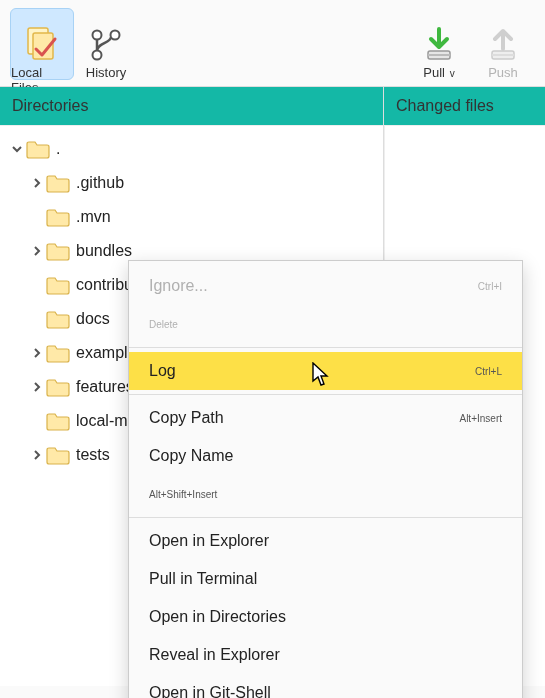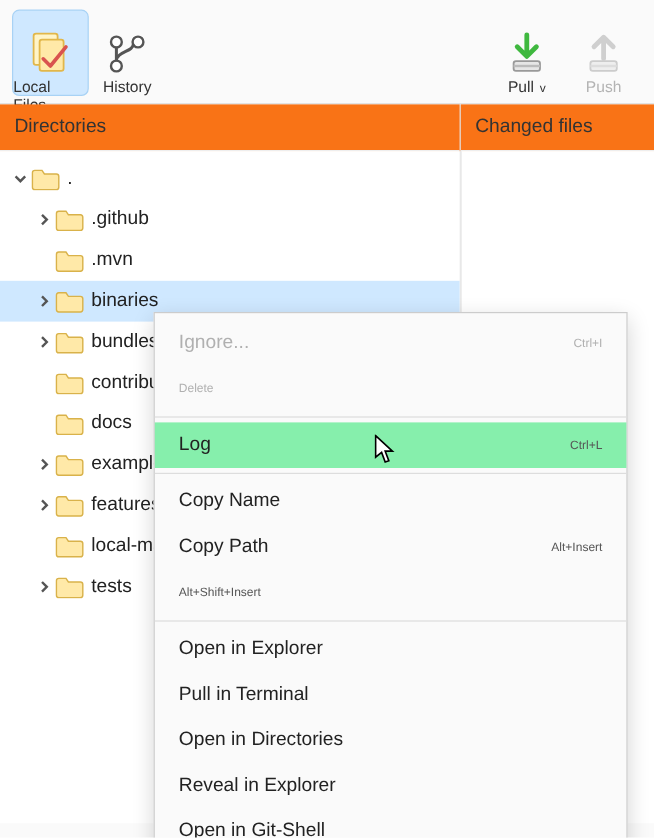--- a/index.html
+++ b/index.html
@@ -51,21 +51,21 @@
     width: 384px;
     border-right: 1px solid #ddd;
   }
   .changed-panel {
     flex: 1;
   }
   .panel-header {
     padding: 10px 12px 10px 12px;
     font-size: 16px;
     color: #333;
-    background: #f97316;
+    background: #14b8a6;
     border-bottom: 1px solid #eee;
   }
   .changed-body {
     background: #fff;
     height: 560px;
     border-left: 1px solid #eee;
   }
   .tree {
     background: #fff;
     height: 560px;
@@ -113,21 +113,21 @@
     display: flex;
     align-items: center;
     height: 38px;
     padding: 0 20px;
     cursor: pointer;
   }
   .ctx-item .mi-label { flex: 1; }
   .ctx-item .mi-accel { color: #555; font-size: 10px; }
   .ctx-item.disabled { color: #b0b0b0; cursor: default; }
   .ctx-item.disabled .mi-accel { color: #b0b0b0; }
-  .ctx-item.hover { background: #86efac; }
+  .ctx-item.hover { background: #fde047; }
   .ctx-sep { height: 1px; background: #ddd; margin: 4px 0; }
 
   .cursor-arrow {
     position: absolute;
     left: 312px;
     top: 362px;
     z-index: 60;
     pointer-events: none;
   }
 </style>
@@ -225,34 +225,20 @@
         <span class="indent" style="width:20px"></span>
         <span class="twisty blank">·</span>
         <span class="folder-ico">
           <svg width="24" height="20" viewBox="0 0 24 20">
               <path d="M1 5 L1 17 Q1 19 3 19 L21 19 Q23 19 23 17 L23 8 Q23 6 21 6 L11 6 L9 3 L3 3 Q1 3 1 5 Z" fill="#ffe9a8" stroke="#d9b24a" stroke-width="1.2"></path>
             </svg>
         </span>
         <span class="node-label">.mvn</span>
       </div>
 
-      <div class="tree-row selected">
-        <span class="indent" style="width:20px"></span>
-        <span class="twisty">
-          <svg width="12" height="12" viewBox="0 0 12 12">
-              <polyline points="4,2 8,6 4,10" fill="none" stroke="#555" stroke-width="2"></polyline>
-            </svg>
-        </span>
-        <span class="folder-ico">
-          <svg width="24" height="20" viewBox="0 0 24 20">
-              <path d="M1 5 L1 17 Q1 19 3 19 L21 19 Q23 19 23 17 L23 8 Q23 6 21 6 L11 6 L9 3 L3 3 Q1 3 1 5 Z" fill="#ffe9a8" stroke="#d9b24a" stroke-width="1.2"></path>
-            </svg>
-        </span>
-        <span class="node-label">binaries</span>
-      </div>
 
       <div class="tree-row">
         <span class="indent" style="width:20px"></span>
         <span class="twisty">
           <svg width="12" height="12" viewBox="0 0 12 12">
               <polyline points="4,2 8,6 4,10" fill="none" stroke="#555" stroke-width="2"></polyline>
             </svg>
         </span>
         <span class="folder-ico">
           <svg width="24" height="20" viewBox="0 0 24 20">
@@ -357,26 +343,26 @@
   <div class="ctx-item disabled">
     <span class="mi-accel">Delete</span>
   </div>
   <div class="ctx-sep"></div>
   <div class="ctx-item hover">
     <span class="mi-label">Log</span>
     <span class="mi-accel">Ctrl+L</span>
   </div>
   <div class="ctx-sep"></div>
   <div class="ctx-item">
-    <span class="mi-label">Copy Name</span>
-    <span class="mi-accel"></span>
-  </div>
-  <div class="ctx-item">
     <span class="mi-label">Copy Path</span>
     <span class="mi-accel">Alt+Insert</span>
+  </div>
+  <div class="ctx-item">
+    <span class="mi-label">Copy Name</span>
+    <span class="mi-accel"></span>
   </div>
   <div class="ctx-item">
     <span class="mi-accel">Alt+Shift+Insert</span>
   </div>
   <div class="ctx-sep"></div>
   <div class="ctx-item">
     <span class="mi-label">Open in Explorer</span>
     <span class="mi-accel"></span>
   </div>
   <div class="ctx-item">

